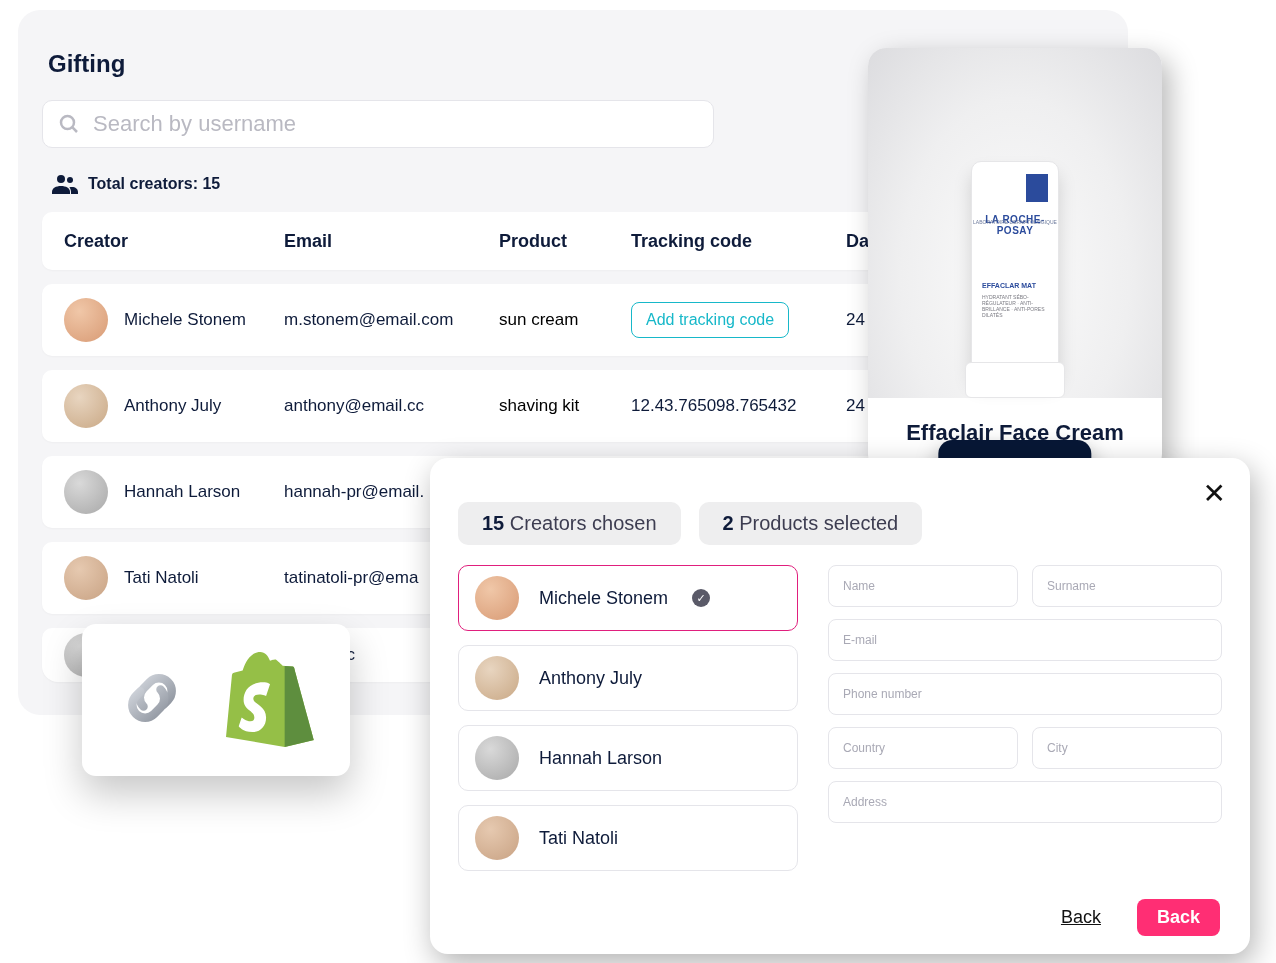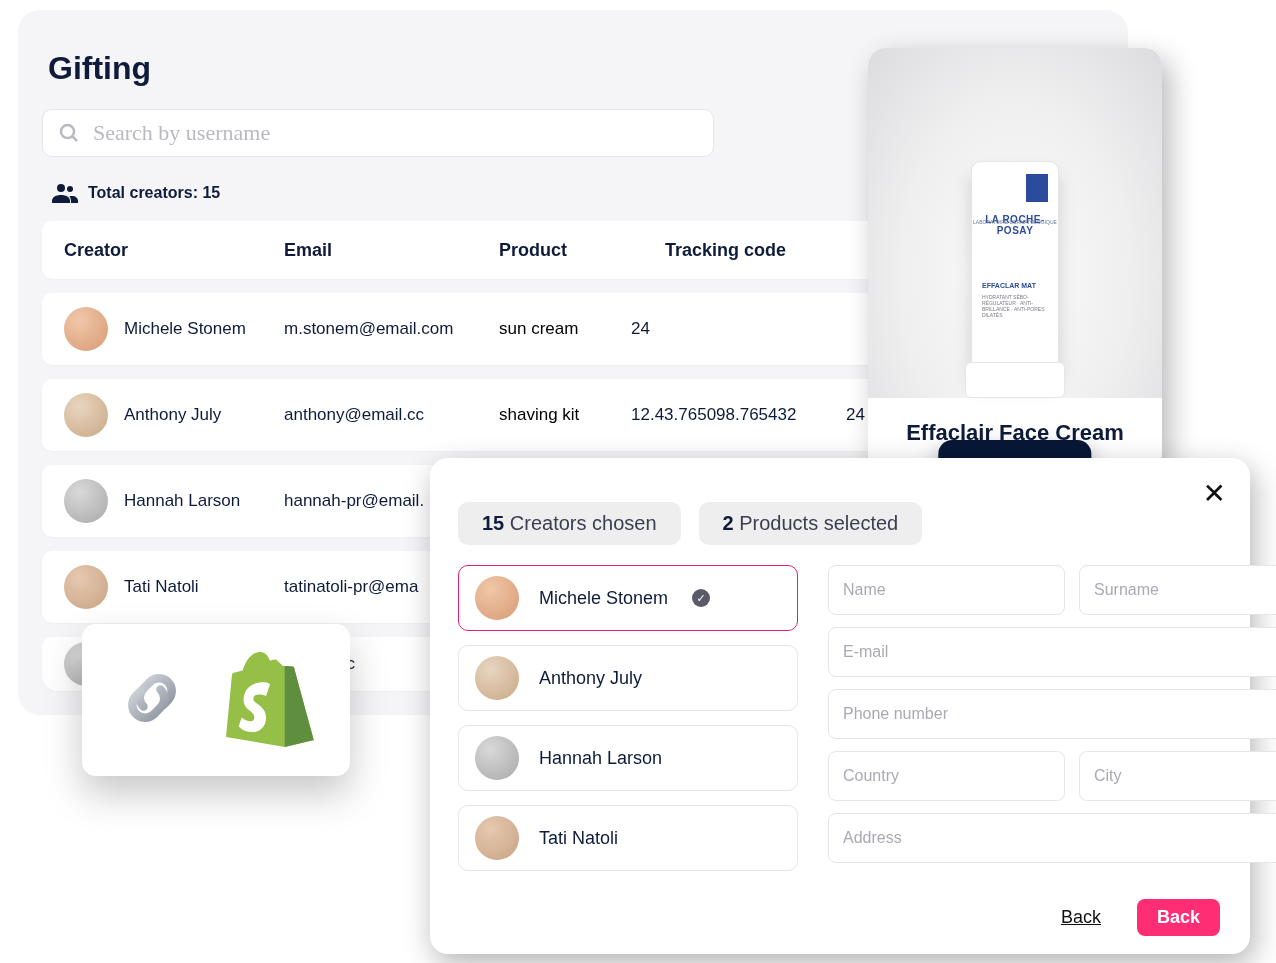--- a/index.html
+++ b/index.html
@@ -3,43 +3,43 @@
 <meta charset="utf-8">
 <style>
   * { box-sizing: border-box; margin: 0; padding: 0; font-family: 'Segoe UI', Arial, sans-serif; }
   body { background: #fff; width: 1276px; height: 963px; position: relative; overflow: hidden; }
 
   
   .gifting-panel {
     position: absolute; top: 10px; left: 18px; width: 1110px; height: 705px;
     background: #f5f5f7; border-radius: 22px; padding: 40px 24px 24px 24px;
   }
-  .gifting-title { font-size: 32px; font-weight: 800; color: #0e1b3a; margin-left: 6px; }
+  .gifting-title { font-size: 24px; font-weight: 800; color: #0e1b3a; margin-left: 6px; }
   .search-wrap {
     margin-top: 22px; width: 672px; height: 48px; background: #fff;
     border: 1px solid #e5e5ea; border-radius: 10px; display: flex; align-items: center; padding: 0 14px;
   }
   .search-icon { color: #b9b9c2; margin-right: 12px; display:flex; }
-  .search-input { flex:1; border:none; outline:none; font-size: 22px; color:#0f766e; background:transparent;font-family:Liberation Serif, serif; }
+  .search-input { flex:1; border:none; outline:none; font-size: 22px; color:#0f766e; background:transparent; }
   .search-input::placeholder { color:#b9b9c2; }
 
   .total-row { display:flex; align-items:center; gap:10px; margin-top: 26px; margin-left: 10px; }
   .users-icon { color:#0e1b3a; display:flex; }
   .total-text { font-size: 16px; font-weight: 700; color:#0e1b3a; }
 
   .table { margin-top: 18px; }
   .thead {
     background:#fff; border-radius: 10px; height:58px; display:flex; align-items:center;
     padding: 0 22px; box-shadow: 0 1px 2px rgba(0,0,0,0.03);
   }
   .th { color:#0e1b3a; font-weight:700; font-size:18px; }
   .col-creator { flex: 0 0 220px; }
   .col-email { flex: 0 0 215px; }
   .col-product { flex: 0 0 132px; }
-  .col-track { flex: 0 0 215px; margin-left: 34px; }
+  .col-track { flex: 0 0 215px; }
   .col-date { flex: 0 0 60px; }
 
   .trow {
     background:#fff; border-radius: 10px; height:72px; margin-top: 14px;
     display:flex; align-items:center; padding: 0 22px; box-shadow: 0 1px 2px rgba(0,0,0,0.03);
   }
   .creator-cell { flex:0 0 220px; display:flex; align-items:center; gap:16px; }
   .avatar { width:44px; height:44px; border-radius:50%; flex-shrink:0; }
   .name { font-size:17px; color:#0e1b3a; font-weight:500; }
   .email-cell { flex:0 0 215px; font-size:17px; color:#0e1b3a; overflow:hidden; white-space:nowrap; }
@@ -125,22 +125,22 @@
     display:flex; align-items:center; gap:20px; padding:0 16px; cursor:pointer;
   }
   .creator-item.selected { border-color:#e01f7d; }
   .creator-item .avatar { width:44px; height:44px; }
   .creator-item .name { font-size:18px; font-weight:500; }
   .check { width:18px; height:18px; border-radius:50%; background:#5a5a68; color:#fff; display:flex; align-items:center; justify-content:center; font-size:11px; margin-left:4px; }
 
   .form { flex:1; display:flex; flex-direction:column; gap:12px; }
   .form-row { display:flex; gap:14px; }
   .form input {
-    flex:1; border:1.5px solid #e5e5ea; border-radius:8px; height:50px;
-    padding:0 14px; font-size:16px; color:#333; outline:none;
+    flex:1; border:1.5px solid #e5e5ea; border-radius:8px; height:42px;
+    padding:0 14px; font-size:12px; color:#333; outline:none;
   }
   .form input::placeholder { color:#a9a9b5; }
   .modal-footer { position:absolute; right:30px; bottom:18px; display:flex; align-items:center; gap:36px; }
   .back-link { font-size:18px; color:#111; text-decoration:underline; cursor:pointer; background:none; border:none; }
   .next-btn { background:#ff2e74; color:#fff; border:none; border-radius:8px; padding:8px 20px; font-size:18px; font-weight:600; cursor:pointer; }
 </style>
 </head>
 <body>
 
 <div class="gifting-panel">
@@ -177,20 +177,21 @@
       <div class="th col-date">Da</div>
     </div>
 
     <div class="trow">
       <div class="creator-cell">
           <div class="avatar av1"></div>
           <span class="name">Michele Stonem</span>
         </div>
       <div class="email-cell">m.stonem@email.com</div>
       <div class="product-cell">sun cream</div>
+      <div class="track-cell"><button class="track-btn">Add tracking code</button></div>
       <div class="date-cell">24</div>
     </div>
 
     <div class="trow">
       <div class="creator-cell">
           <div class="avatar av2"></div>
           <span class="name">Anthony July</span>
         </div>
       <div class="email-cell">anthony@email.cc</div>
       <div class="product-cell">shaving kit</div>

